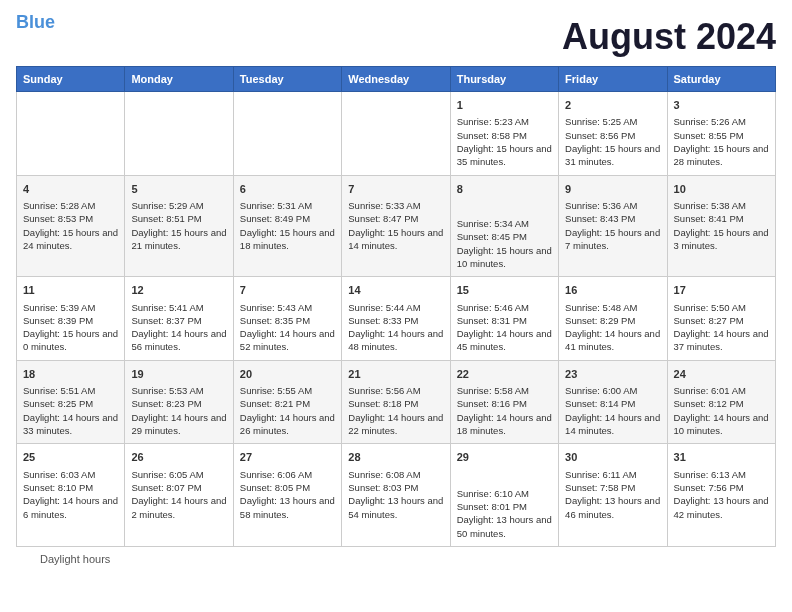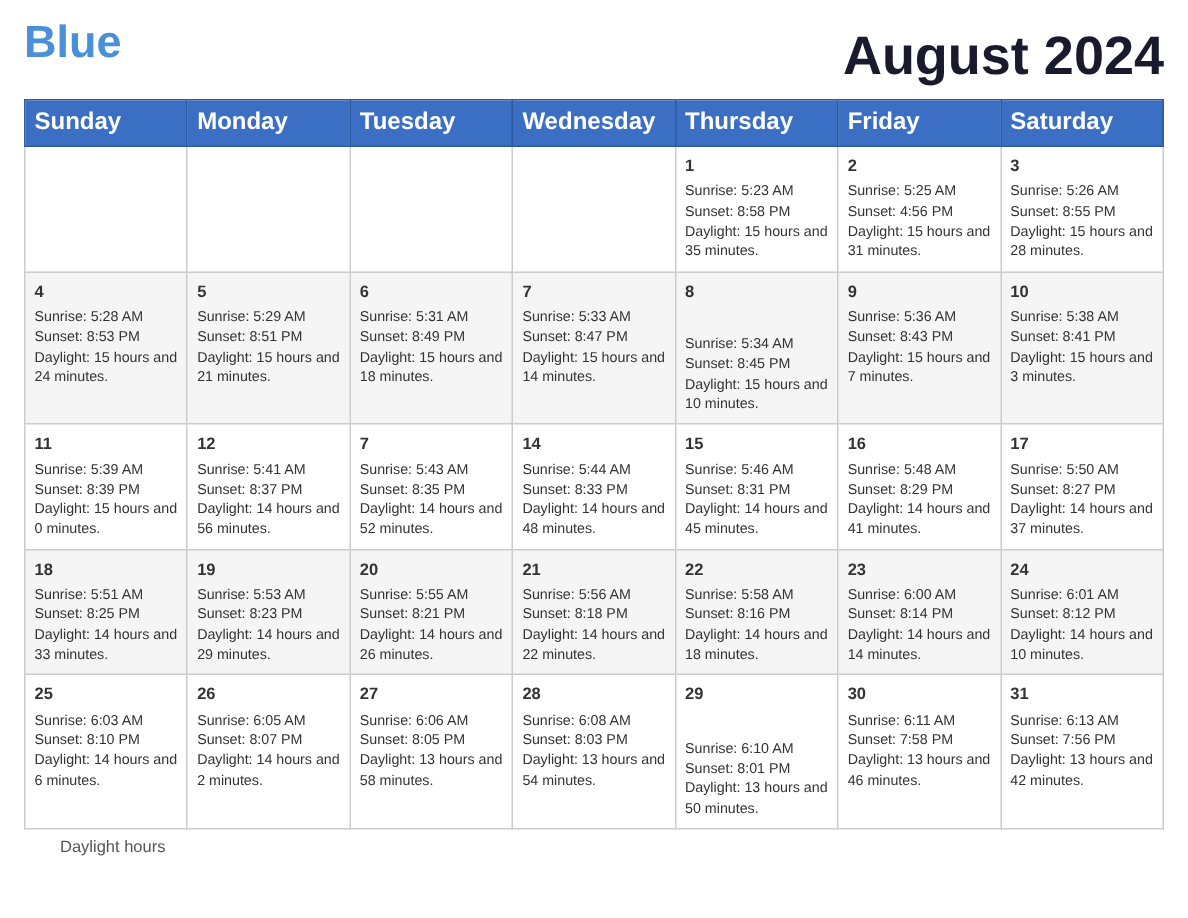--- a/index.html
+++ b/index.html
@@ -41,21 +41,21 @@
     table {
       width: 100%;
       border-collapse: collapse;
       font-size: 10px;
     }
     thead tr th {
       background: #3a6fc4;
       color: #fff;
       text-align: left;
       padding: 6px 6px;
-      font-size: 16px;
+      font-size: 11px;
       font-weight: bold;
       border: 1px solid #2d5aa0;
     }
     tbody tr td {
       vertical-align: top;
       padding: 6px 6px;
       border: 1px solid #ccc;
       width: 14.28%;
       min-height: 80px;
       background: #fff;
@@ -81,21 +81,21 @@
       color: #555;
       text-align: left;
       padding-left: 24px;
     }
   </style>
 </head>
 <body>
 
 <div class="header">
   <div class="logo">
-    <span style="font-size:30px;font-weight:bold;color:#4a90d9;margin-top:-4px;">Blue</span>
+    <span style="font-size:18px;font-weight:bold;color:#4a90d9;margin-top:-4px;">Blue</span>
   </div>
   <div class="title-area">
     <h1>August 2024</h1>
   </div>
 </div>
 
 <table>
   <thead>
     <tr id="header-row">
         <th>Sunday</th>
@@ -115,21 +115,21 @@
         <td></td>
         <td>
           <span class="day-num">1</span>
           <div class="day-info" style="white-space: pre-line;">Sunrise: 5:23 AM
 Sunset: 8:58 PM
 Daylight: 15 hours and 35 minutes.</div>
         </td>
         <td>
           <span class="day-num">2</span>
           <div class="day-info" style="white-space: pre-line;">Sunrise: 5:25 AM
-Sunset: 4:56 PM
+Sunset: 8:56 PM
 Daylight: 15 hours and 31 minutes.</div>
         </td>
         <td>
           <span class="day-num">3</span>
           <div class="day-info" style="white-space: pre-line;">Sunrise: 5:26 AM
 Sunset: 8:55 PM
 Daylight: 15 hours and 28 minutes.</div>
         </td>
       </tr>
       <tr>

